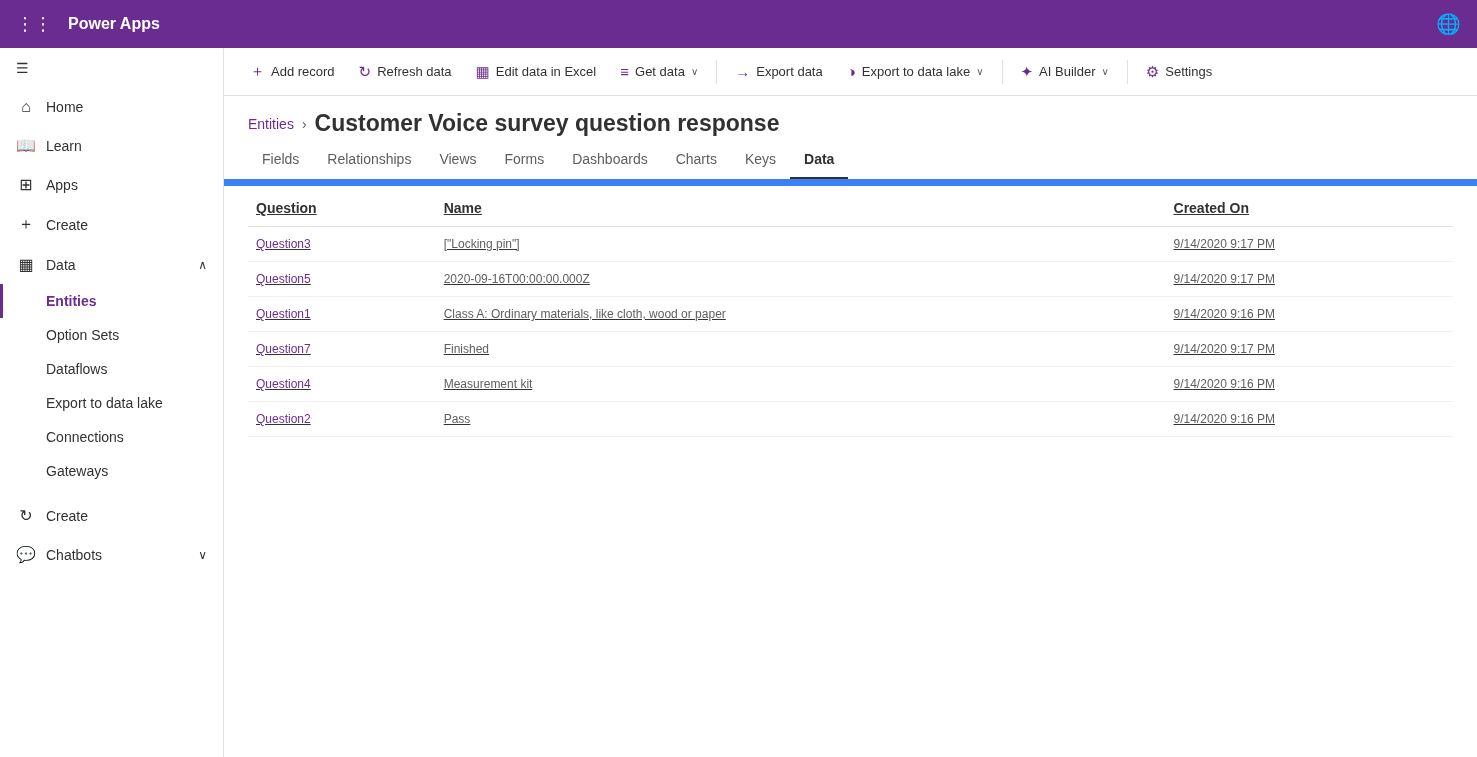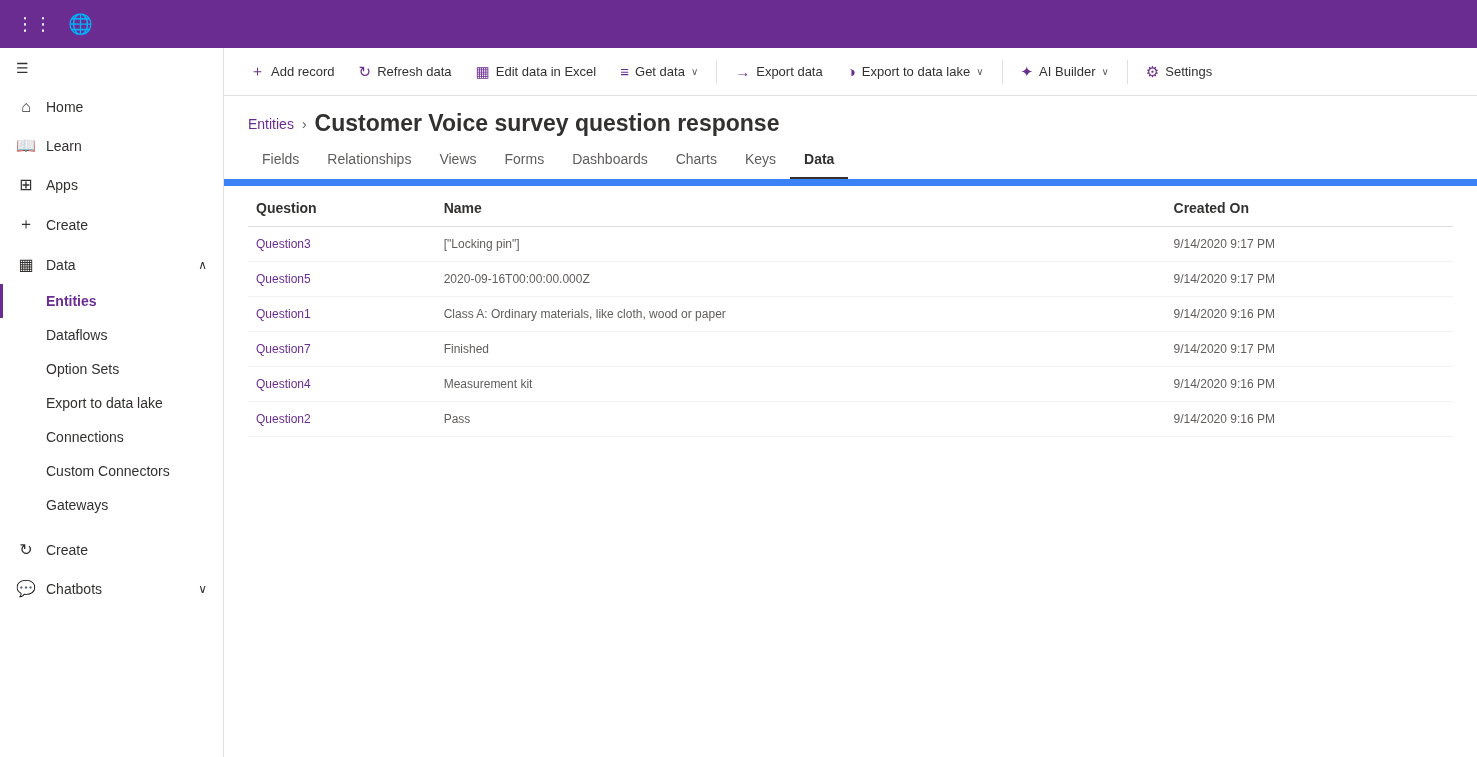--- a/index.html
+++ b/index.html
@@ -178,20 +178,21 @@
       color: #323130;
       font-weight: 600;
       border-bottom: 2px solid #323130;
     }
 
     
     .table-area {
       flex: 1;
       overflow-y: auto;
       padding: 0 24px;
+      text-decoration: underline;
     }
     .data-table {
       width: 100%;
       border-collapse: collapse;
     }
     .data-table th {
       text-align: left;
       padding: 14px 8px 10px 8px;
       font-weight: 600;
       color: #323130;
@@ -207,20 +208,21 @@
     .data-table td.link-cell {
       color: #6b2c91;
       cursor: pointer;
     }
   </style>
 </head>
 <body>
 
 <div class="top-bar">
   <span class="top-bar-dots">⋮⋮</span>
+  <span class="top-bar-title">Power Apps</span>
   <span class="top-bar-globe">🌐</span>
 </div>
 
 <div class="main-layout">
 
   <div class="sidebar">
     <div class="sidebar-hamburger">
       <span>☰</span>
     </div>
 
@@ -243,33 +245,30 @@
     <div class="sidebar-item">
       <span class="sidebar-icon">▦</span>
       <span>Data</span>
       <span class="sidebar-expand">∧</span>
     </div>
 
     <div class="sidebar-sub-item active">
       <span>Entities</span>
     </div>
     <div class="sidebar-sub-item">
+      <span>Option Sets</span>
+    </div>
+    <div class="sidebar-sub-item">
       <span>Dataflows</span>
     </div>
     <div class="sidebar-sub-item">
-      <span>Option Sets</span>
-    </div>
-    <div class="sidebar-sub-item">
       <span>Export to data lake</span>
     </div>
     <div class="sidebar-sub-item">
       <span>Connections</span>
-    </div>
-    <div class="sidebar-sub-item">
-      <span>Custom Connectors</span>
     </div>
     <div class="sidebar-sub-item">
       <span>Gateways</span>
     </div>
 
     <div class="sidebar-item" style="margin-top:8px;">
       <span class="sidebar-icon">↻</span>
       <span>Create</span>
     </div>
     <div class="sidebar-item">

